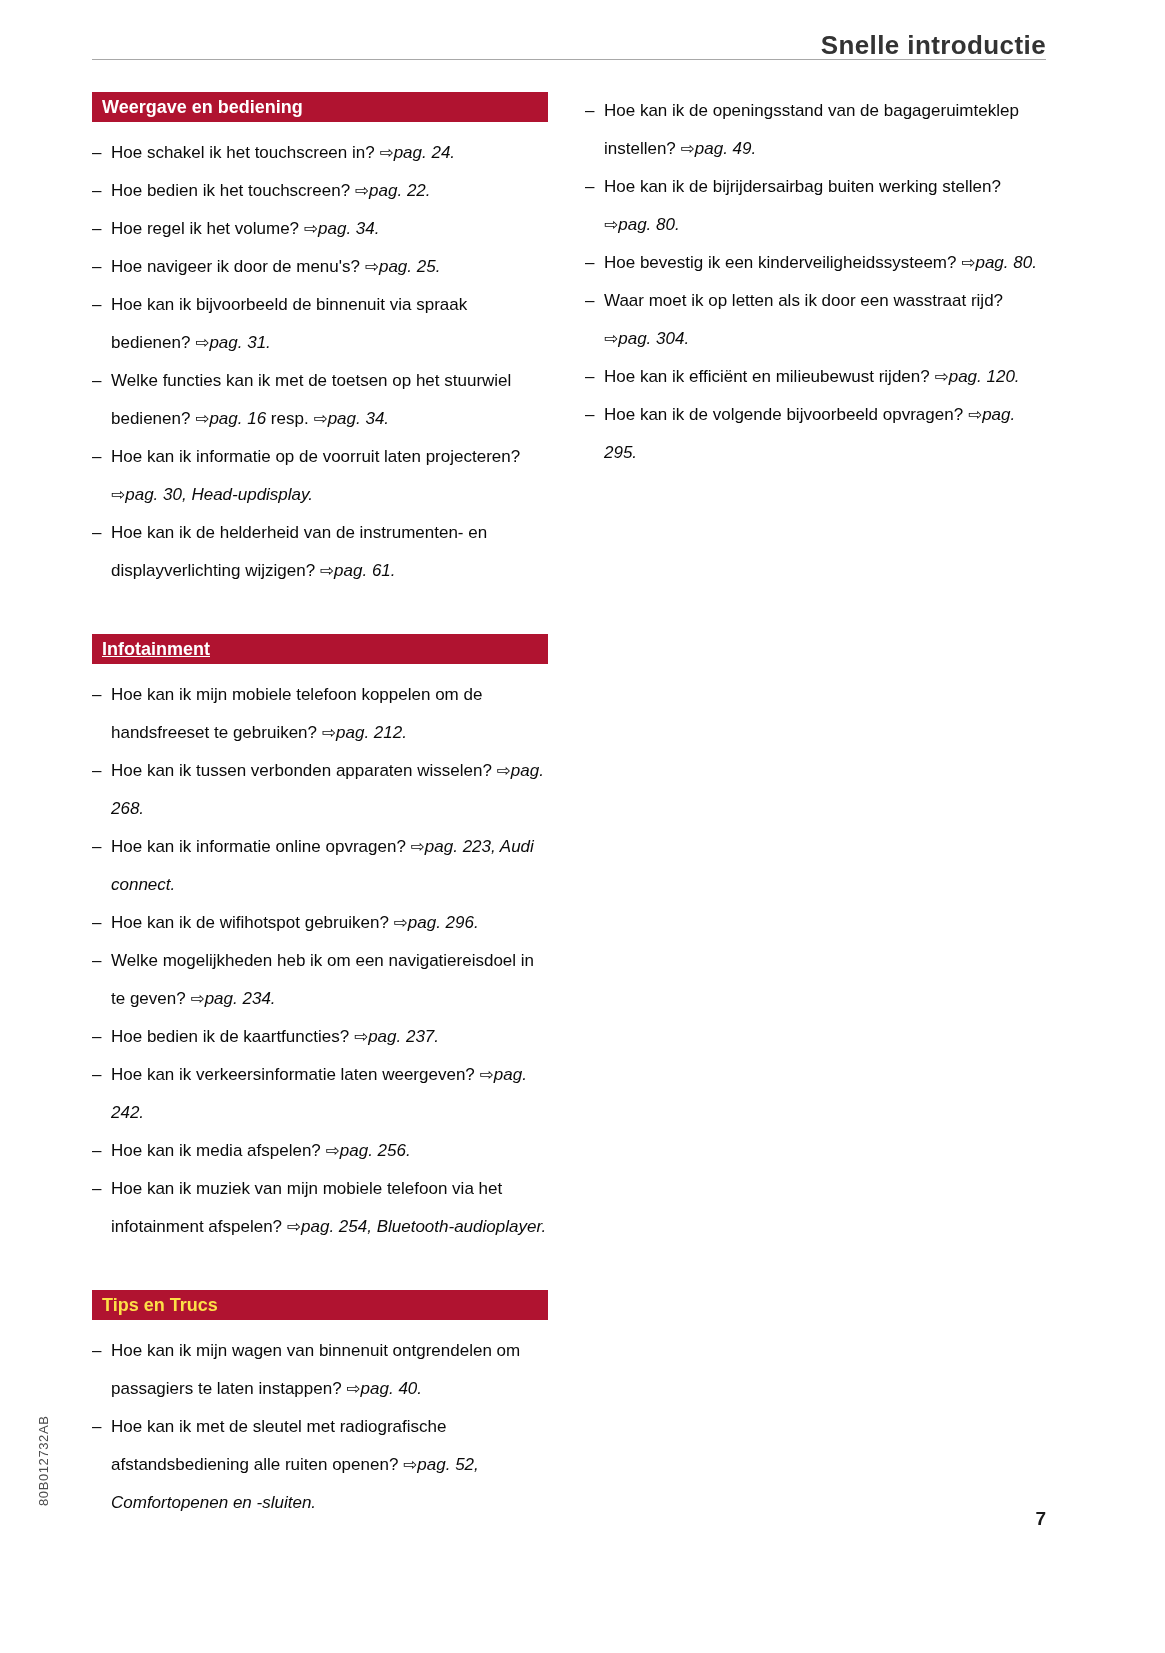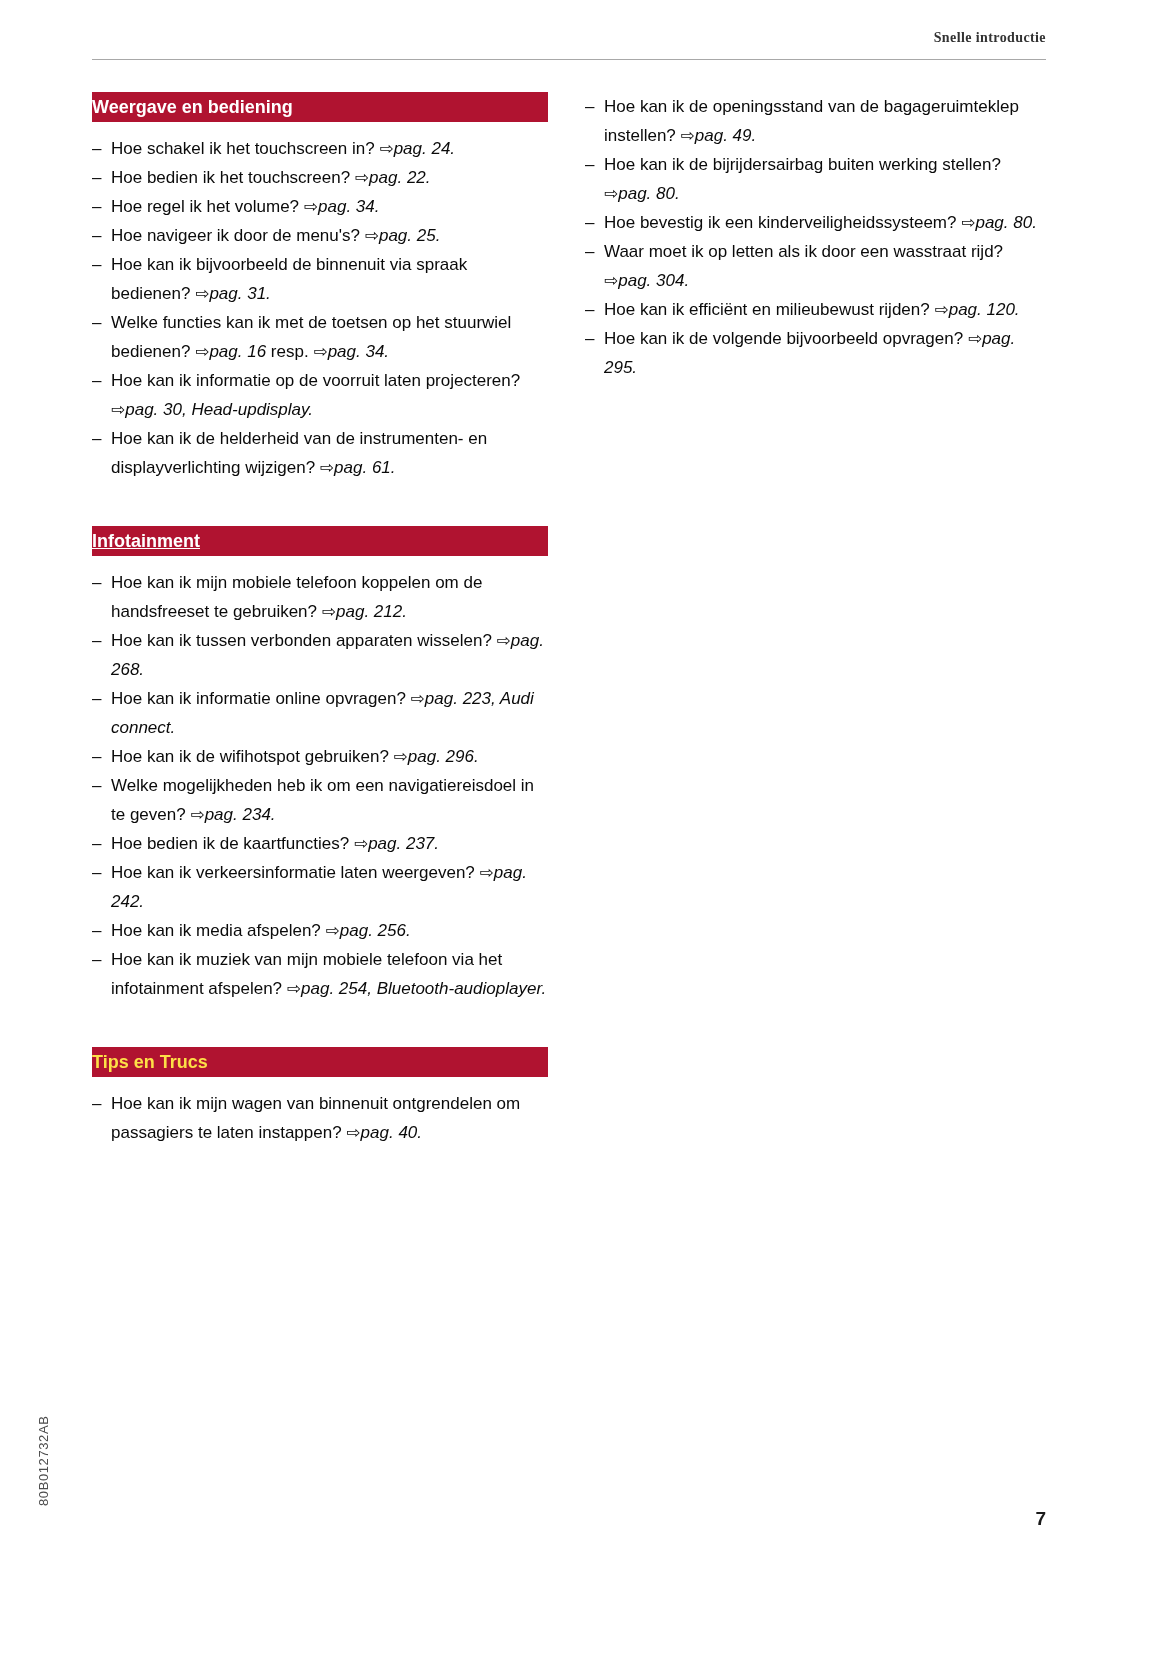--- a/index.html
+++ b/index.html
@@ -11,52 +11,52 @@
     font-family: "Liberation Sans", "DejaVu Sans", sans-serif;
     color: #0a0a0a;
     overflow: hidden;
   }
   .page { position: absolute; inset: 0; }
 
   .header-title {
     position: absolute;
     top: 30px;
     right: 119px;
-    font-size: 14px;
+    font-size: 26px;
     font-weight: bold;
     color: #333333;
     letter-spacing: 0.4px;
-    font-family: Liberation Serif, serif;
   }
   .header-rule {
     position: absolute;
     top: 59px;
     left: 92px;
     right: 119px;
     height: 1px;
     background: #a8a8a8;
   }
 
   .col { position: absolute; top: 92px; }
   .col-left  { left: 92px;  width: 456px; }
   .col-right { left: 585px; width: 461px; }
 
   .section { margin-bottom: 44px; }
   .banner {
     height: 30px;
     line-height: 30px;
+    padding-left: 10px;
     font-size: 18px;
     font-weight: bold;
     margin-bottom: 12px;
     background: #b01330; 
     color: #ffffff;
   }
   .item {
     font-size: 17px;
-    line-height: 29px;
+    line-height: 38px;
     padding-left: 19px;
     text-indent: -19px;
   }
   .dash {
     display: inline-block;
     width: 19px;
     text-indent: 0;
   }
   .ref { font-style: italic; }
   .arrow { font-style: normal; }
@@ -113,20 +113,21 @@
           <div class="item"><span class="dash">–</span><span class="txt">Hoe bedien ik de kaartfuncties? </span><span class="arrow">⇨</span><span class="ref">pag. 237.</span></div>
           <div class="item"><span class="dash">–</span><span class="txt">Hoe kan ik verkeersinformatie laten weergeven? </span><span class="arrow">⇨</span><span class="ref">pag. 242.</span></div>
           <div class="item"><span class="dash">–</span><span class="txt">Hoe kan ik media afspelen? </span><span class="arrow">⇨</span><span class="ref">pag. 256.</span></div>
           <div class="item"><span class="dash">–</span><span class="txt">Hoe kan ik muziek van mijn mobiele telefoon via het infotainment afspelen? </span><span class="arrow">⇨</span><span class="ref">pag. 254, Bluetooth-audioplayer.</span></div>
         </div>
       </section>
       <section class="section">
         <div class="banner" style="background: rgb(176, 19, 48); color: #fde047;">Tips en Trucs</div>
         <div class="list">
           <div class="item"><span class="dash">–</span><span class="txt">Hoe kan ik mijn wagen van binnenuit ontgrendelen om passagiers te laten instappen? </span><span class="arrow">⇨</span><span class="ref">pag. 40.</span></div>
+          <div class="item"><span class="dash">–</span><span class="txt">Hoe kan ik met de sleutel met radiografische afstandsbediening alle ruiten openen? </span><span class="arrow">⇨</span><span class="ref">pag. 52, Comfortopenen en -sluiten.</span></div>
         </div>
       </section>
     </div>
   <div class="col col-right">
       <section class="section">
         <div class="list">
           <div class="item"><span class="dash">–</span><span class="txt">Hoe kan ik de openingsstand van de bagageruimteklep instellen? </span><span class="arrow">⇨</span><span class="ref">pag. 49.</span></div>
           <div class="item"><span class="dash">–</span><span class="txt">Hoe kan ik de bijrijdersairbag buiten werking stellen? </span><span class="arrow">⇨</span><span class="ref">pag. 80.</span></div>
           <div class="item"><span class="dash">–</span><span class="txt">Hoe bevestig ik een kinderveiligheidssysteem? </span><span class="arrow">⇨</span><span class="ref">pag. 80.</span></div>
           <div class="item"><span class="dash">–</span><span class="txt">Waar moet ik op letten als ik door een wasstraat rijd? </span><span class="arrow">⇨</span><span class="ref">pag. 304.</span></div>

